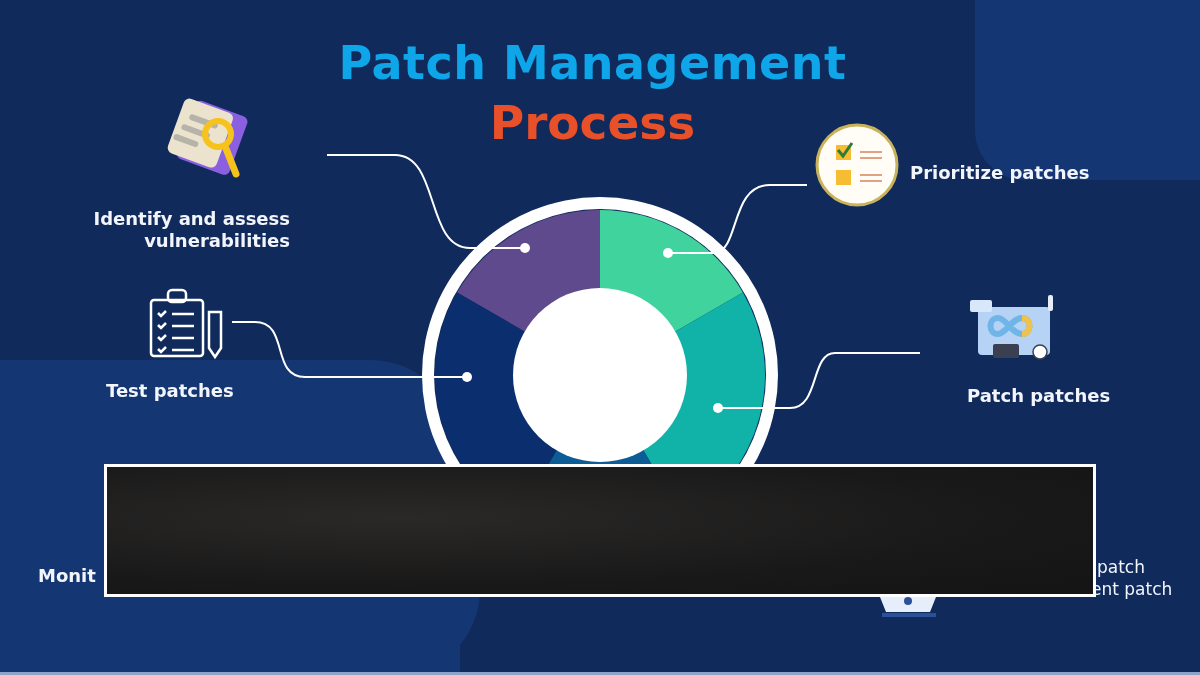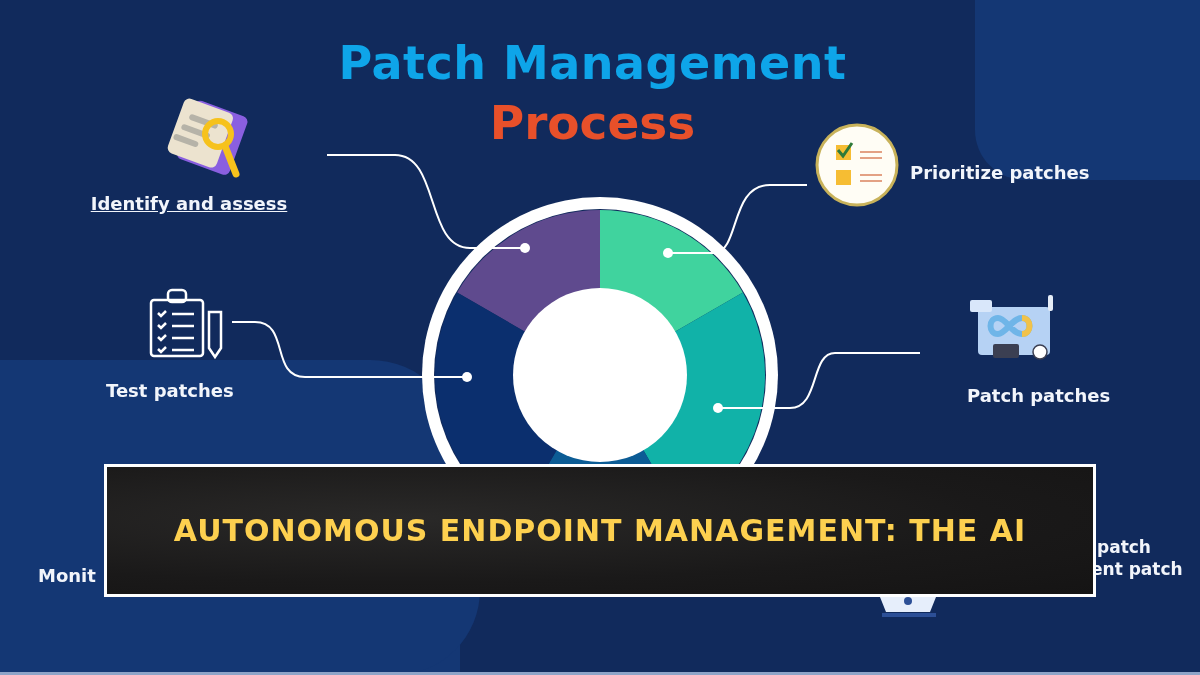--- a/index.html
+++ b/index.html
@@ -125,29 +125,29 @@
     <rect x="1048" y="295" width="5" height="16" rx="2" fill="#e6edf7"></rect>
   </g>
 
   <g>
     <path d="M880,597 L936,597 L930,612 L886,612 Z" fill="#e6eefb"></path>
     <circle cx="908" cy="601" r="4" fill="#2c4f96"></circle>
     <rect x="882" y="613" width="54" height="4" fill="#2c4f96"></rect>
   </g>
 </svg>
 
-<div class="label" style="left:88px; top:193px; text-align:center; width:202px;text-decoration:underline;">
+<div class="label" style="left:88px; top:208px; text-align:right; width:202px;">
   <div>Identify and assess</div>
+  <div style="padding-left:48px;">vulnerabilities</div>
 </div>
 <div class="label" style="left:910px; top:154px;margin-top:8px;">Prioritize patches</div>
 <div class="label" style="left:106px; top:380px;text-align:center;">Test patches</div>
 <div class="label" style="left:967px; top:385px;">Patch patches</div>
-<div class="label" style="left:1095px; top:536px; font-weight:bold; font-size:17px;">
+<div class="label" style="left:1095px; top:556px; font-weight:normal; font-size:17px;">
   <div style="padding-left:2px;">patch</div>
   <div style="margin-left:-4px;">ent patch</div>
 </div>
 <div class="label" style="left:38px; top:565px;">Monit</div>
 
 <div class="banner">
-  <div class="banner-line">AUTONOMOUS ENDPOINT MANAGEMENT: THE AI</div>
 </div>
 
 <div class="bottom-rule"></div>
 
 </body></html>

